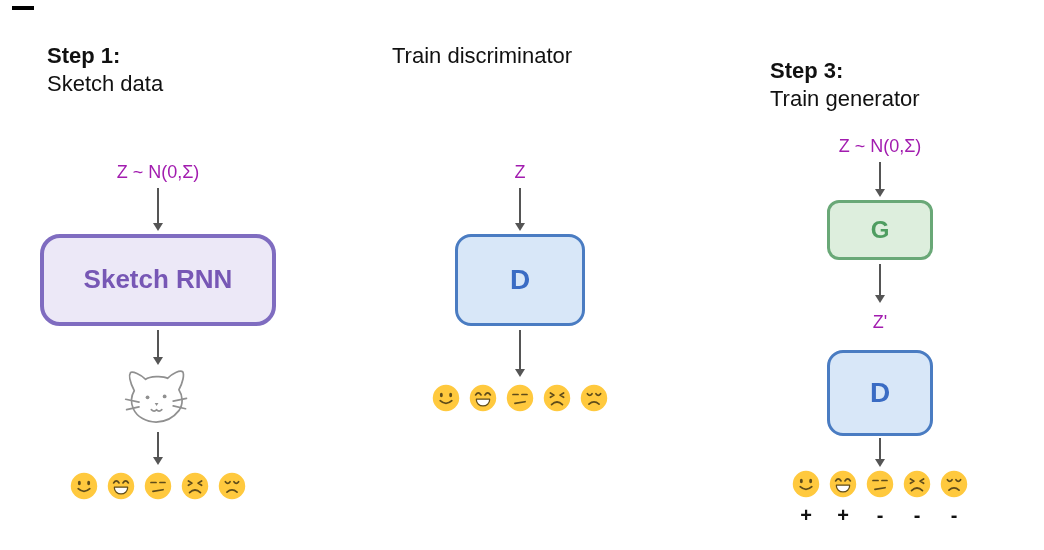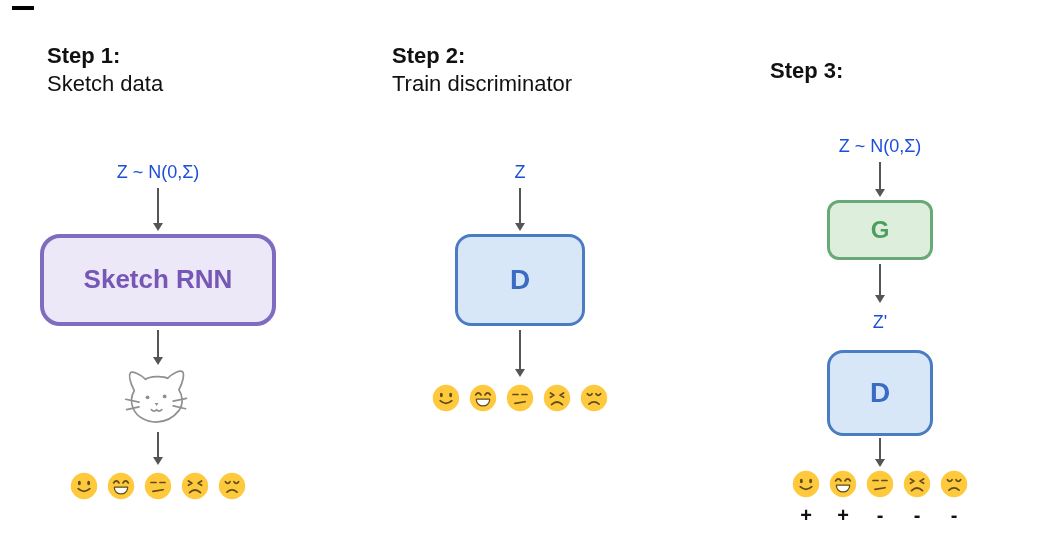--- a/index.html
+++ b/index.html
@@ -23,21 +23,21 @@
   .step-title .t { font-weight: bold; }
   .pos-1 { left: 47px;  top: 42px; }
   .pos-2 { left: 392px; top: 42px; }
   .pos-3 { left: 770px; top: 42px; margin-top: 15px; }
 
   .label {
     position: absolute;
     transform: translateX(-50%);
     font-size: 18px;
     white-space: nowrap;
-    color: #1d4ed8;
+    color: #a21caf;
   }
 
   .arrow {
     position: absolute;
     width: 2px;
     background: #555555;
     transform: translateX(-50%);
   }
   .arrow::after {
     content: "";
@@ -194,21 +194,20 @@
             <path d="M9.5 12.5 q3 4.2 6 0" stroke="#5f4c1a" stroke-width="2.2" fill="none" stroke-linecap="round"></path>
             <path d="M20.5 12.5 q3 4.2 6 0" stroke="#5f4c1a" stroke-width="2.2" fill="none" stroke-linecap="round"></path>
             <path d="M11.5 25.8 Q18 20.2 24.5 25.8" stroke="#5f4c1a" stroke-width="2.2" fill="none" stroke-linecap="round"></path>
           </svg>
         </span>
       </div>
   </div>
 
   <div>
     <div class="step-title pos-2">
-      <div class="t">Step 2:</div>
       <div>Train discriminator</div>
     </div>
     <div class="label" style="left:520px; top:162px;">Z</div>
     <div class="arrow ar-2a"></div>
     <div class="box box-d box-d2">
       <div>D</div>
     </div>
     <div class="arrow ar-2b"></div>
     <div class="emoji-row er-2">
         <span class="emoji">
@@ -250,20 +249,21 @@
             <path d="M20.5 12.5 q3 4.2 6 0" stroke="#5f4c1a" stroke-width="2.2" fill="none" stroke-linecap="round"></path>
             <path d="M11.5 25.8 Q18 20.2 24.5 25.8" stroke="#5f4c1a" stroke-width="2.2" fill="none" stroke-linecap="round"></path>
           </svg>
         </span>
       </div>
   </div>
 
   <div>
     <div class="step-title pos-3">
       <div class="t">Step 3:</div>
+      <div>Train generator</div>
     </div>
     <div class="label" style="left:880px; top:136px;">Z ~ N(0,Σ)</div>
     <div class="arrow ar-3a"></div>
     <div class="box box-g">
       <div>G</div>
     </div>
     <div class="arrow ar-3b"></div>
     <div class="label" style="left:880px; top:312px;">Z'</div>
     <div class="box box-d box-d3">
       <div>D</div>

